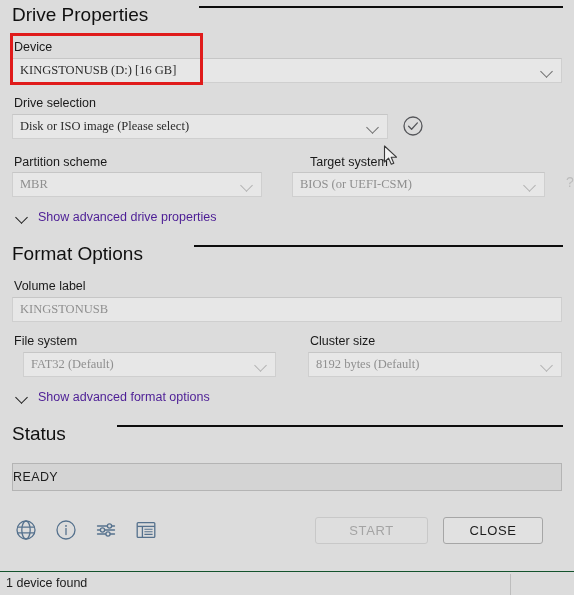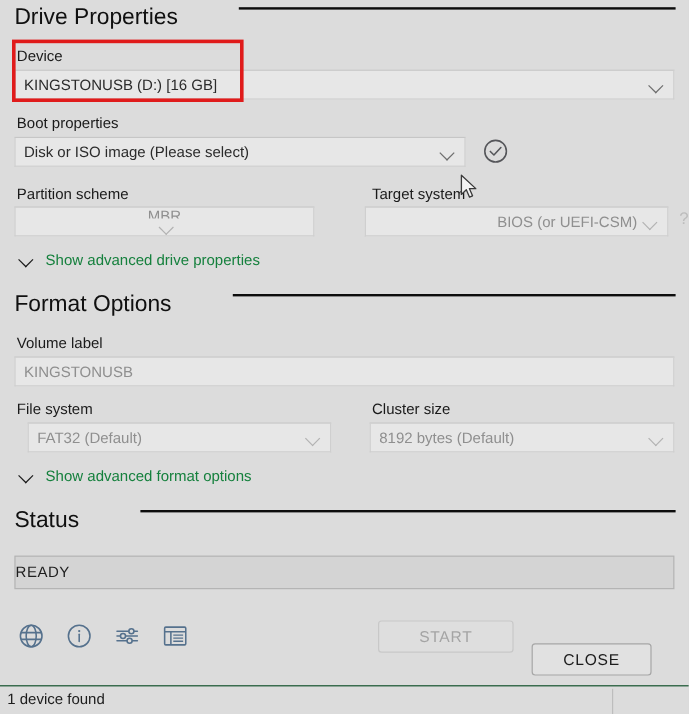--- a/index.html
+++ b/index.html
@@ -54,21 +54,21 @@
     border: 1px solid #cfcfcf;
     border-top-color: #c6c6c6;
     display: flex;
     align-items: center;
     font-size: 12.5px;
     color: #2b2b2b;
     padding: 0 7px;
     height: 25px;
   }
   .ctl.disabled { color: #8f8f8f; }
-  .ctl .val { flex: 1 1 auto; overflow: hidden; white-space: nowrap; }
+  .ctl .val { flex: 1 1 auto; overflow: hidden; white-space: nowrap; font-family: Liberation Serif, serif; }
   .chev {
     width: 14px; height: 14px;
     flex: none;
     margin-left: 4px;
     position: relative;
   }
   .chev::before {
     content: "";
     position: absolute;
     left: 2px; top: 3px;
@@ -114,23 +114,23 @@
     width: 0; height: 0;
     border-left: 5px solid transparent;
     border-right: 5px solid transparent;
     border-top: 6px solid #1c1c1c;
   }
 
   
   .expander {
     position: absolute;
     display: flex;
-    align-items: flex-start;
-    font-size: 12.5px;
-    color: #15803d;
+    align-items: center;
+    font-size: 12.5px;
+    color: #4c1d95;
     white-space: nowrap;
   }
   .expander .caret {
     width: 13px; height: 13px;
     position: relative;
     margin-right: 9px;
     flex: none;
   }
   .expander .caret::before {
     content: "";
@@ -212,42 +212,42 @@
     <span class="rule"></span>
   </div>
 
   <div class="fld-label" style="left:14px; top:40px;">Device</div>
   <div class="ctl" style="left:12px; top:58px; width:550px;">
     <span class="val">KINGSTONUSB (D:) [16 GB]</span>
     <span class="chev"></span>
   </div>
   <div id="device-highlight" style="left:10px; top:33px; width:193px; height:52px;"></div>
 
-  <div class="fld-label" style="left:14px; top:96px;">Boot properties</div>
+  <div class="fld-label" style="left:14px; top:96px;">Drive selection</div>
   <div class="ctl" style="left:12px; top:114px; width:376px;gap:24px;">
     <span class="val">Disk or ISO image (Please select)</span>
     <span class="chev"></span>
   </div>
 
   <div id="check-icon" style="left:402px; top:115px;">
     <svg viewBox="0 0 22 22" width="22" height="22" fill="none" stroke="currentColor" stroke-width="1.3">
       <circle cx="11" cy="11" r="9"></circle>
       <path d="M6.6 11.2 L9.6 14.2 L15.4 7.9" stroke-linecap="round" stroke-linejoin="round"></path>
     </svg>
   </div>
 
 
   <div class="fld-label" style="left:14px; top:155px;">Partition scheme</div>
-  <div class="ctl disabled" style="left:12px; top:172px; width:250px;flex-direction:column;">
+  <div class="ctl disabled" style="left:12px; top:172px; width:250px;">
     <span class="val">MBR</span>
     <span class="chev dim"></span>
   </div>
 
   <div class="fld-label" style="left:310px; top:155px;">Target system</div>
-  <div class="ctl disabled" style="left:304px; top:172px; width:253px;text-align:right;">
+  <div class="ctl disabled" style="left:292px; top:172px; width:253px;">
     <span class="val">BIOS (or UEFI-CSM)</span>
     <span class="chev dim"></span>
   </div>
   <div id="help-q" style="left:566px; top:174px;">?</div>
 
   <div id="cursor" style="left:383px; top:145px;">
     <svg viewBox="0 0 16 22" width="16" height="22">
       <path d="M1.5 1 L1.5 17 L5.6 13.1 L8.3 19.3 L10.8 18.2 L8.2 12.2 L13.5 12.2 Z" fill="#f3f3f3" stroke="#3a3a3a" stroke-width="1.1" stroke-linejoin="round"></path>
     </svg>
   </div>
@@ -322,21 +322,21 @@
         <path d="M3.2 8.4 H20.8"></path>
         <path d="M8.4 8.4 V19.4"></path>
         <path d="M10.4 11.2 H18.6 M10.4 13.8 H18.6 M10.4 16.4 H18.6" stroke-width="1.1"></path>
       </svg>
     </span>
   </div>
 
   <div class="btn disabled" style="left:315px; top:517px; width:113px;">
     <span>START</span>
   </div>
-  <div class="btn" style="left:443px; top:536px; width:100px;">
+  <div class="btn" style="left:443px; top:517px; width:100px;">
     <span>CLOSE</span>
   </div>
 
   <div id="footer">
     <span class="txt">1 device found</span>
     <span class="divider"></span>
   </div>
 
 </div>
 

